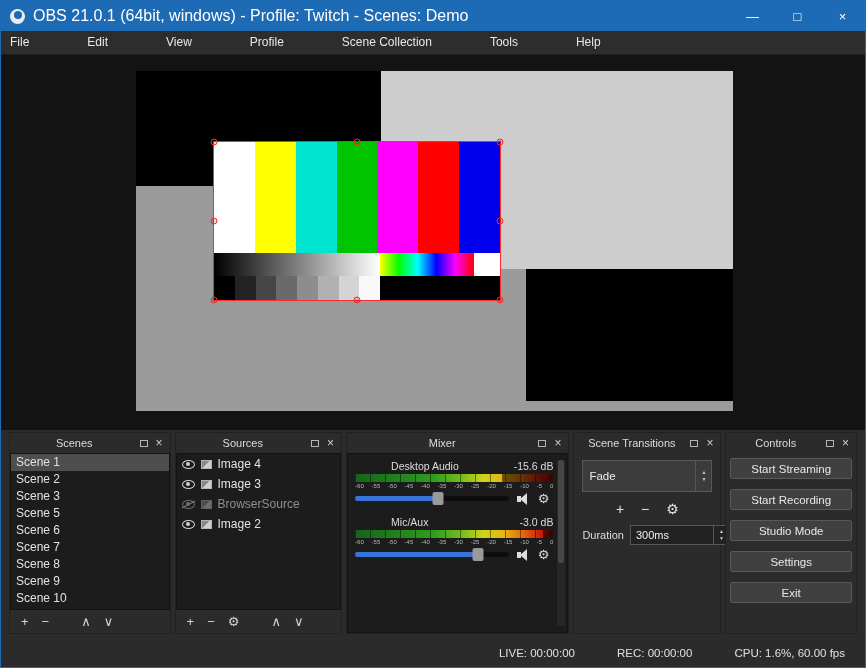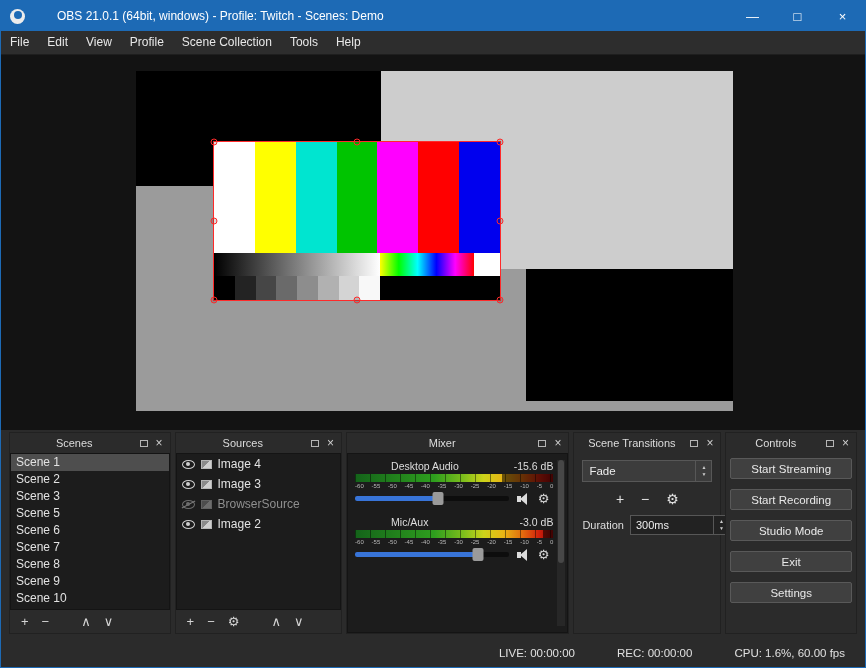--- a/index.html
+++ b/index.html
@@ -4,26 +4,26 @@
 <style>
   * { box-sizing: border-box; margin: 0; padding: 0; }
   html,body { width:866px; height:668px; }
   body { font-family:"Liberation Sans","DejaVu Sans",sans-serif; background:#2b2b2b; overflow:hidden; }
   #app { width:866px; height:668px; border:1px solid #1d6ab5; display:flex; flex-direction:column; background:#2b2b2b; }
 
   
   .titlebar { height:30px; background:#1d6ab5; display:flex; align-items:center; padding-left:9px; color:#fff; flex:0 0 auto; }
   .obs-logo { width:15px; height:15px; border-radius:50%; background:#ececec; position:relative; margin-right:8px; }
   .obs-logo::after { content:""; position:absolute; left:4px; top:2px; width:8px; height:8px; border-radius:50%; background:#1d6ab5; }
-  .win-title { font-size:12px;margin-left:24px; }
+  .win-title { font-size:16px; }
   .win-btns { margin-left:auto; display:flex; height:100%; }
   .win-btn { width:45px; height:100%; display:flex; align-items:center; justify-content:center; font-size:13px; color:#fff; }
 
   
-  .menubar { height:24px; background:#2d2d2d; display:flex; align-items:stretch; color:#e8e8e8; font-size:12px; border-bottom:1px solid #1e1e1e; flex:0 0 auto; }
+  .menubar { height:24px; background:#2d2d2d; display:flex; align-items:stretch; color:#e8e8e8; font-size:12px; border-bottom:1px solid #1e1e1e; flex:0 0 auto;gap:40px; }
   .menu-item { padding:0 9px; line-height:23px; }
 
   
   .preview { position:relative; height:375px; background:#131313; flex:0 0 auto; }
   .canvas { position:absolute; left:135px; top:16px; width:597px; height:340px; background:#9b9b9b; overflow:hidden; }
   .rect { position:absolute; }
   .rect-black-tl { left:0; top:0; width:245px; height:115px; background:#000; }
   .rect-light-tr { left:245px; top:0; width:352px; height:198px; background:#cdcdcd; }
   .rect-black-br { left:390px; top:198px; width:207px; height:132px; background:#000; }
 
@@ -76,21 +76,21 @@
   .slider-handle { position:absolute; top:-4px; width:11px; height:13px; background:#9a9a9a; border-radius:2px; transform:translateX(-50%); }
   .spk { width:13px; height:12px; position:relative; display:inline-block; flex:0 0 auto; }
   .spk::before { content:""; position:absolute; left:0; top:3px; width:4px; height:6px; background:#dcdcdc; }
   .spk::after { content:""; position:absolute; left:3px; top:0; border-top:6px solid transparent; border-bottom:6px solid transparent; border-right:7px solid #dcdcdc; }
   .gear { font-size:13px; color:#d8d8d8; line-height:1; flex:0 0 auto; }
   .scrollbar { width:8px; background:#272727; margin-left:4px; position:relative; flex:0 0 auto; }
   .scroll-thumb { position:absolute; top:0; left:1px; right:1px; height:62%; background:#474747; border-radius:3px; }
 
   
   .trans-body { flex:1; padding:7px 8px; display:flex; flex-direction:column; }
-  .combo { height:22px; background:#3c3c3c; border:1px solid #575757; display:flex; align-items:center; font-size:11.5px; color:#eee; }
+  .combo { height:32px; background:#3c3c3c; border:1px solid #575757; display:flex; align-items:center; font-size:11.5px; color:#eee; }
   .combo .val { flex:1; padding-left:6px; }
   .spin { width:16px; height:100%; display:flex; flex-direction:column; align-items:center; justify-content:center; gap:2px; border-left:1px solid #575757; font-size:5px; color:#ccc; line-height:1; }
   .trans-icons { display:flex; justify-content:center; align-items:center; gap:17px; margin:9px 0 8px; color:#e2e2e2; font-size:14px; }
   .duration-row { display:flex; align-items:center; gap:6px; font-size:11px; color:#ddd; }
   .spinbox { flex:1; height:20px; background:#222; border:1px solid #575757; display:flex; align-items:center; font-size:11px; color:#eee;gap:44px; }
   .spinbox .val { flex:1; padding-left:5px; }
 
   
   .controls-body { flex:1; padding:5px 4px; display:flex; flex-direction:column; gap:10px; }
   .ctl-btn { height:21px; background:#404040; border:1px solid #595959; border-radius:2px; color:#e8e8e8; font-size:11.5px; display:flex; align-items:center; justify-content:center; }
@@ -342,22 +342,22 @@
     <div class="panel p-controls">
       <div class="panel-title">
         <span class="t">Controls</span>
         <span class="float-icon"></span>
         <span class="close-icon">×</span>
       </div>
       <div class="controls-body">
         <div class="ctl-btn">Start Streaming</div>
         <div class="ctl-btn">Start Recording</div>
         <div class="ctl-btn">Studio Mode</div>
+        <div class="ctl-btn">Settings</div>
         <div class="ctl-btn">Exit</div>
-        <div class="ctl-btn">Settings</div>
       </div>
     </div>
 
   </div>
 
   <div class="statusbar">
     <span>LIVE: 00:00:00</span>
     <span>REC: 00:00:00</span>
     <span>CPU: 1.6%, 60.00 fps</span>
   </div>

